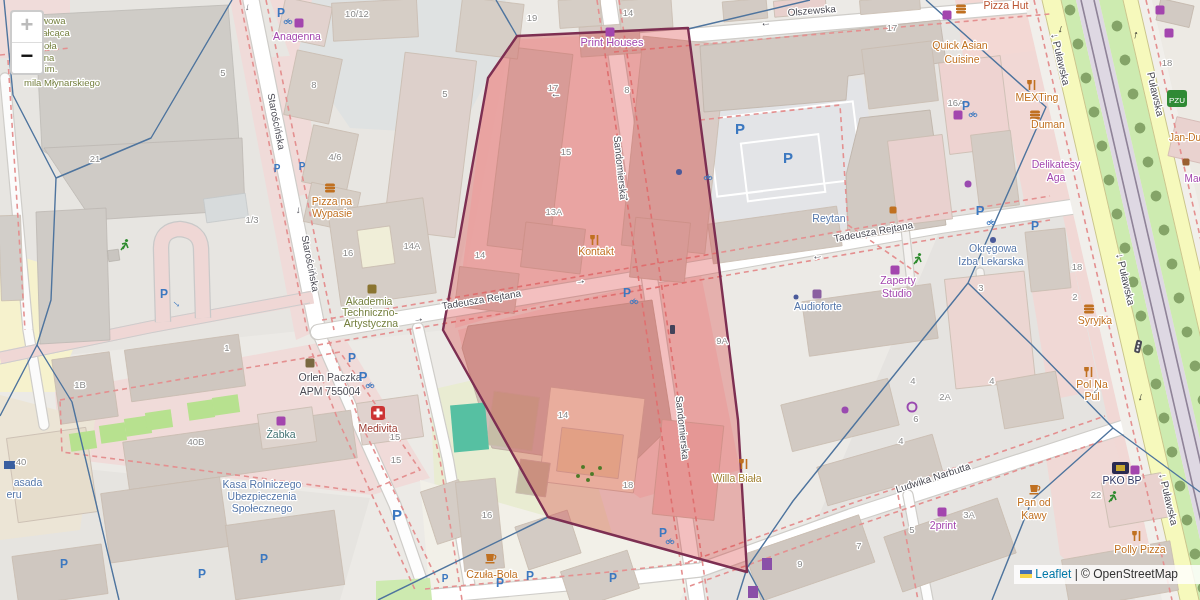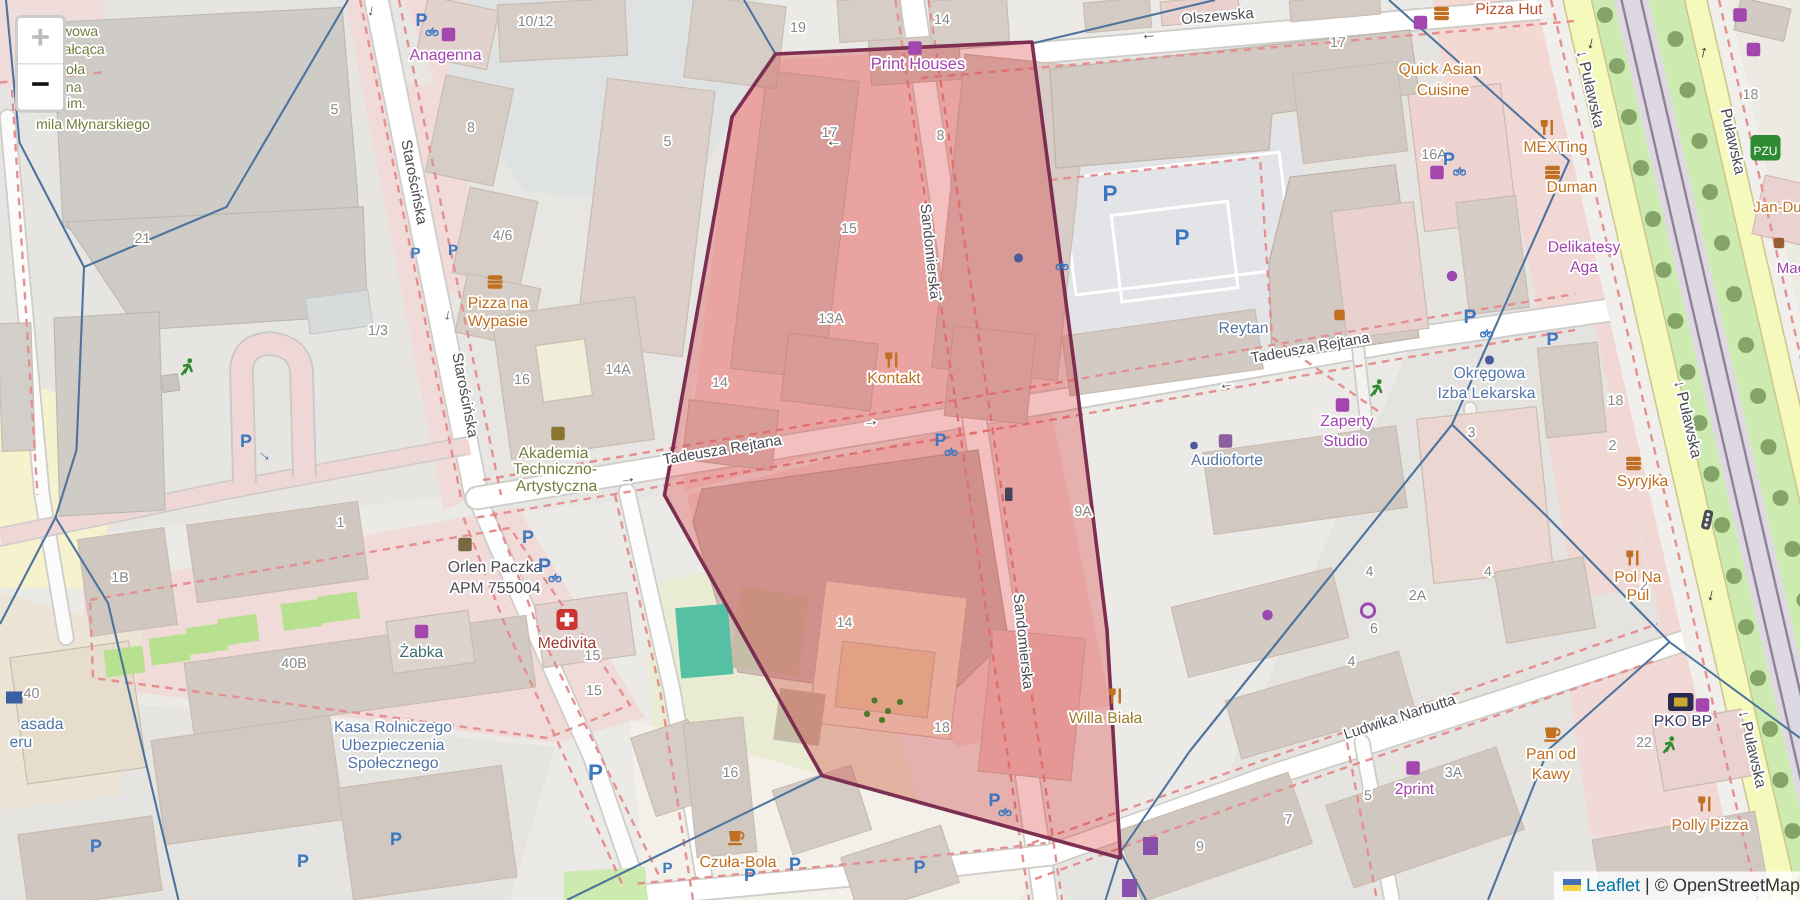--- a/index.html
+++ b/index.html
@@ -1,21 +1,21 @@
 <!DOCTYPE html>
 <html><head><meta charset="utf-8">
 <style>
 html,body{margin:0;padding:0;}
 body{width:1200px;height:600px;overflow:hidden;font-family:"Liberation Sans",sans-serif;position:relative;background:#eeece8;}
 #map{position:absolute;inset:0;}
 .zoomctl{position:absolute;left:10px;top:10px;width:30px;background:#fff;border:2px solid rgba(0,0,0,0.2);border-radius:4px;z-index:10;}
 .zbtn{width:30px;height:30px;line-height:29px;text-align:center;font:bold 22px "Liberation Sans",sans-serif;color:#111;}
 .zbtn.dis{color:#bbb;}
 .zbtn+.zbtn{border-top:1px solid #ddd;}
-.attrib{position:absolute;right:0;bottom:0;background:rgba(255,255,255,0.82);padding:2px 0 3px 6px;font:12px "Liberation Sans",sans-serif;color:#333;z-index:10;}
+.attrib{position:absolute;right:0;bottom:16px;background:rgba(255,255,255,0.82);padding:2px 22px 3px 6px;font:12px "Liberation Sans",sans-serif;color:#333;z-index:10;}
 .attrib a{color:#0078a8;text-decoration:none;}
 </style></head><body>
 <div id="map">
 <svg width="1200" height="600" viewBox="0 0 1200 600">
 
 <rect x="0" y="0" width="1200" height="600" fill="#eceae6"></rect>
 
 <g stroke="none">
 <polygon points="0,0 245,0 310,330 0,362" fill="#e7e5e1"></polygon>
         <polygon points="258,0 510,0 512,40 445,330 318,345" fill="#e8e6e2"></polygon>

